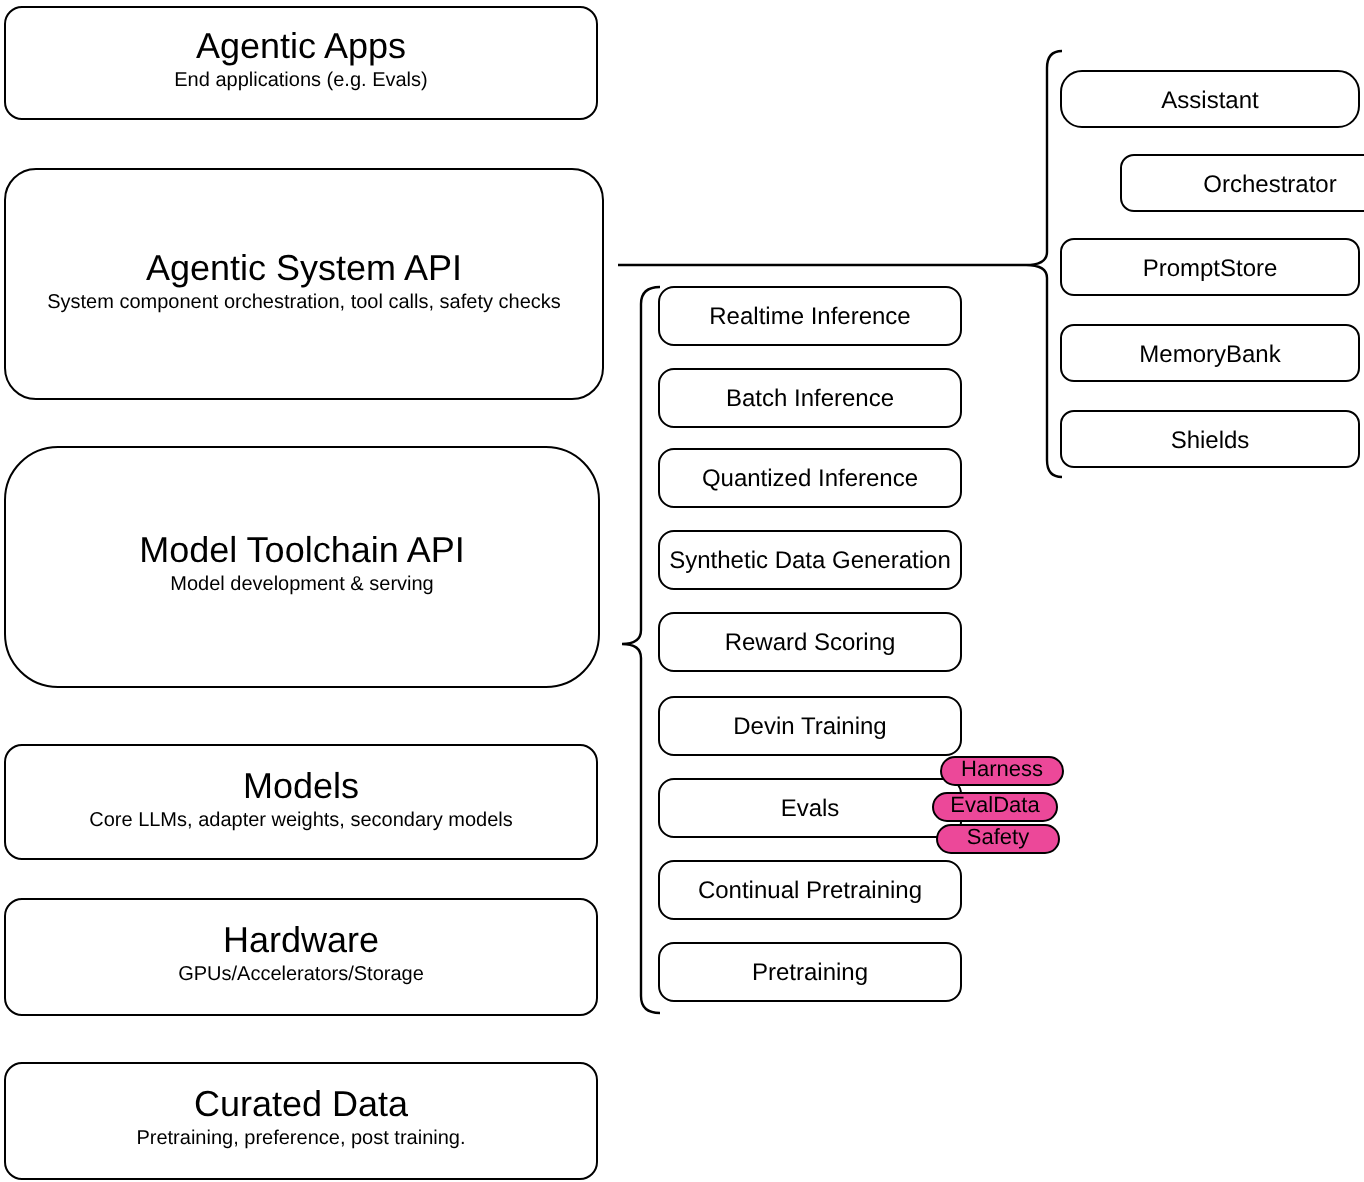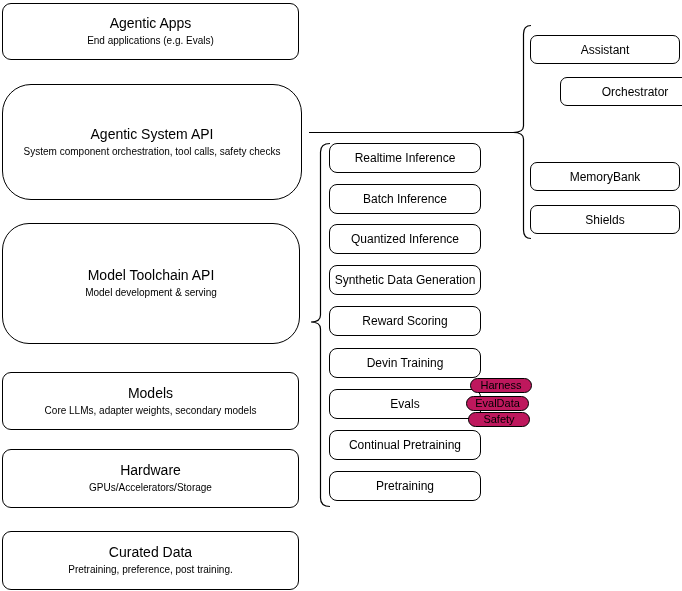--- a/index.html
+++ b/index.html
@@ -29,21 +29,21 @@
     background: #ffffff;
     display: flex;
     flex-direction: column;
     align-items: center;
     justify-content: center;
     text-align: center;
     gap: 4px;
     padding: 2px 10px;
   }
   .ltitle {
-    font-size: 14px;
+    font-size: 18px;
     line-height: 15px;
     white-space: nowrap;
   }
   .lsub {
     font-size: 10px;
     line-height: 12px;
   }
   .mbox {
     position: absolute;
     box-sizing: border-box;
@@ -73,21 +73,21 @@
     justify-content: center;
     font-size: 12px;
     white-space: nowrap;
   }
   .pill {
     position: absolute;
     box-sizing: border-box;
     height: 15px;
     border: 1.3px solid #000000;
     border-radius: 8px;
-    background: #be185d;
+    background: #ec4899;
     display: flex;
     align-items: center;
     justify-content: center;
     font-size: 11px;
     line-height: 11px;
     white-space: nowrap;
   }
 </style>
 </head>
 <body>
@@ -98,21 +98,21 @@
     <path d="M309,132.5 L513,132.5" fill="none" stroke="#000000" stroke-width="1.2"></path>
     <path d="M531,25.5 Q523.5,25.5 523.5,34 L523.5,126 Q523.5,132.5 513,132.5 Q523.5,132.5 523.5,139 L523.5,230 Q523.5,238.5 531,238.5" fill="none" stroke="#000000" stroke-width="1.2"></path>
     <path d="M330,143.5 Q320.5,143.5 320.5,152 L320.5,315 Q320.5,322 311,322 Q320.5,322 320.5,329 L320.5,498 Q320.5,506.5 330,506.5" fill="none" stroke="#000000" stroke-width="1.2"></path>
   </svg>
 
   <div class="lbox" style="top:3px; left:2px; width:297px; height:57px; border-radius:9px;">
     <div class="ltitle">Agentic Apps</div>
     <div class="lsub">End applications (e.g. Evals)</div>
   </div>
 
-  <div class="lbox" style="top:84px; left:2px; width:300px; height:116px; border-radius:29px;">
+  <div class="lbox" style="top:84px; left:2px; width:300px; height:116px; border-radius:16px;">
     <div class="ltitle">Agentic System API</div>
     <div class="lsub">System component orchestration, tool calls, safety checks</div>
   </div>
 
   <div class="lbox" style="top:223px; left:2px; width:298px; height:121px; border-radius:27px;">
     <div class="ltitle">Model Toolchain API</div>
     <div class="lsub">Model development &amp; serving</div>
   </div>
 
   <div class="lbox" style="top:372px; left:2px; width:297px; height:58px; border-radius:9px;">
@@ -137,18 +137,19 @@
   <div class="mbox" style="top:306px;">Reward Scoring</div>
   <div class="mbox" style="top:348px;">Devin Training</div>
   <div class="mbox" style="top:389px;">Evals</div>
   <div class="mbox" style="top:430px;">Continual Pretraining</div>
   <div class="mbox" style="top:471px;">Pretraining</div>
 
   <div class="pill" style="top:378px; left:470px; width:62px;">Harness</div>
   <div class="pill" style="top:396px; left:466px; width:63px;">EvalData</div>
   <div class="pill" style="top:412px; left:468px; width:62px;">Safety</div>
 
-  <div class="rbox" style="top:35px;">Assistant</div>
+  <div class="rbox" style="top:35px;border-radius:11px;">Assistant</div>
   <div class="rbox" style="top:77px;margin-left:30px;">Orchestrator</div>
+  <div class="rbox" style="top:119px;">PromptStore</div>
   <div class="rbox" style="top:162px;">MemoryBank</div>
   <div class="rbox" style="top:205px;">Shields</div>
 
 </div>
 
 </body></html>

